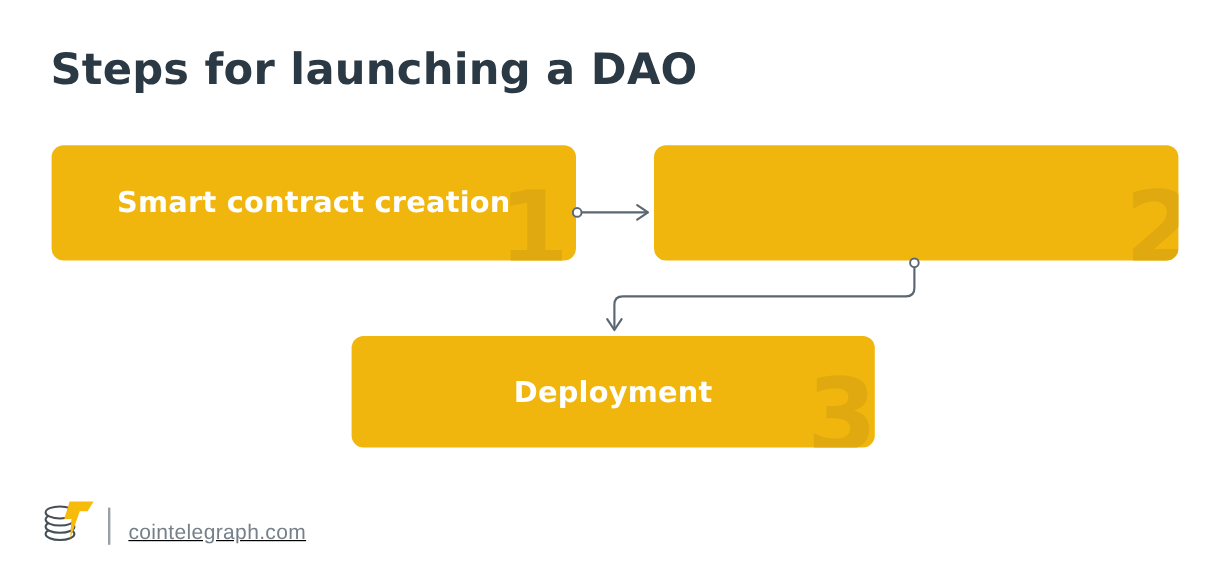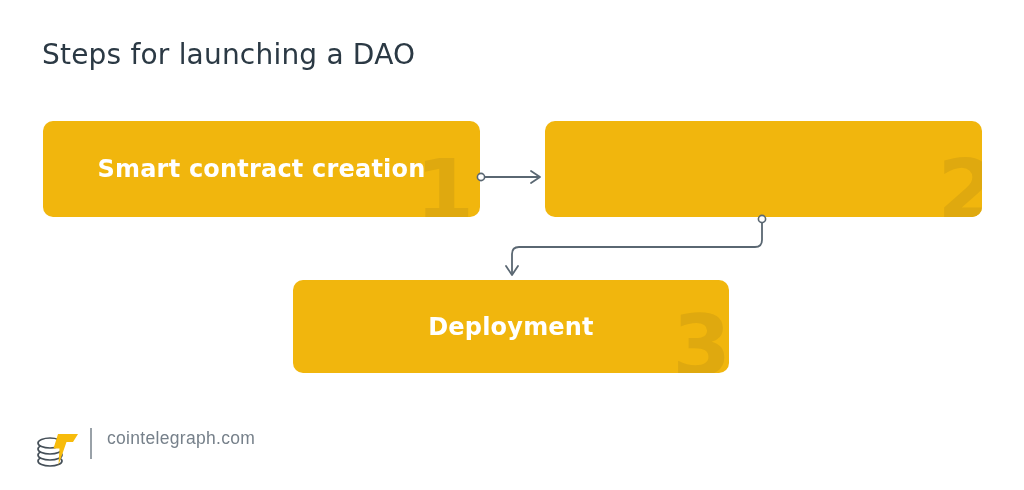--- a/index.html
+++ b/index.html
@@ -18,21 +18,21 @@
     background:var(--background);
   }
   .canvas{
     position:relative;
     width:1024px;height:490px;
     background:var(--background);
     overflow:hidden;
   }
   .title{
     position:absolute;left:42px;top:38px;
-    font-size:28px;font-weight:normal;
+    font-size:36px;font-weight:bold;
     color:var(--title-text);
     letter-spacing:0.2px;
   }
   .step-box{
     position:absolute;
     background:var(--box-yellow);
     border-radius:10px;
     display:flex;align-items:center;justify-content:center;
     overflow:hidden;
   }
@@ -66,22 +66,22 @@
     fill:none;
     stroke-linecap:round;
     stroke-linejoin:round;
   }
   .connector-circle{
     fill:#ffffff;
     stroke:var(--connector);
     stroke-width:1.6;
   }
   .footer{
-    position:absolute;left:36px;top:428px;height:44px;
-    display:flex;align-items:flex-start;
+    position:absolute;left:36px;top:410px;height:44px;
+    display:flex;align-items:flex-end;text-decoration:underline;
   }
   .logo-icon{width:46px;height:42px;}
   .coin{fill:#ffffff;stroke:#454F58;stroke-width:1.7;}
   .bolt{fill:#F7BB0B;}
   .footer-divider{
     width:2px;height:31px;
     background:var(--divider);
     margin-left:8px;margin-right:15px;
   }
   .footer-site{

